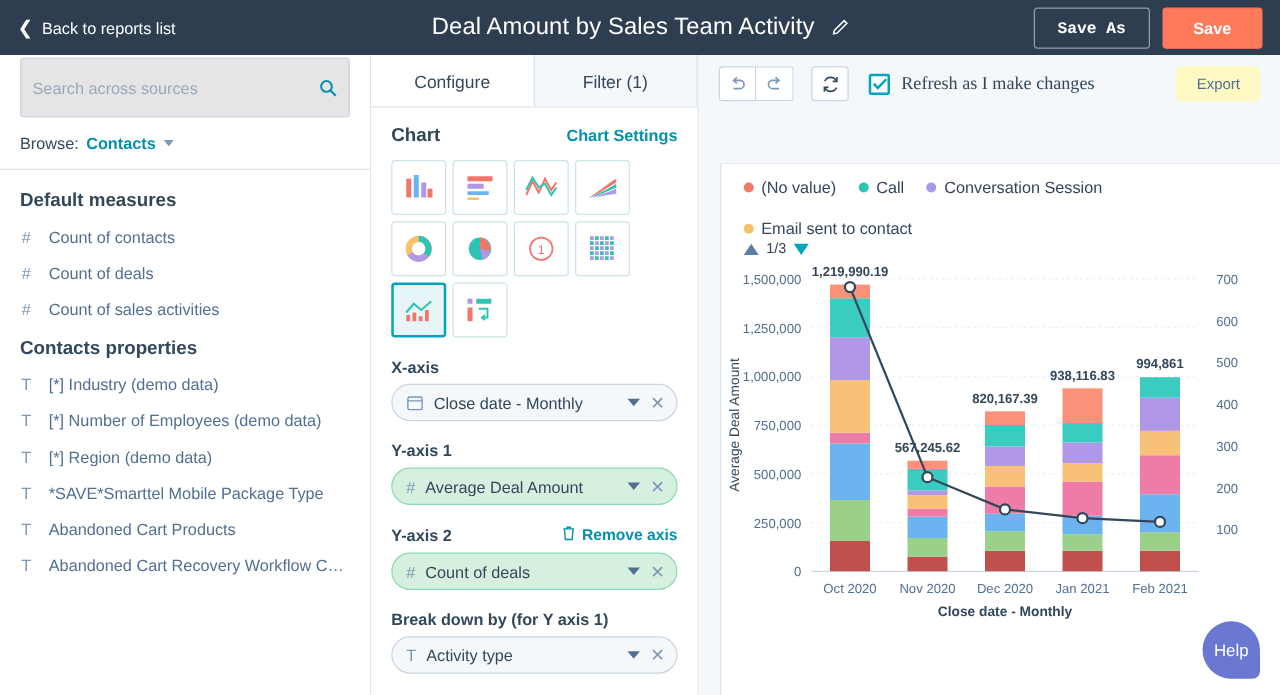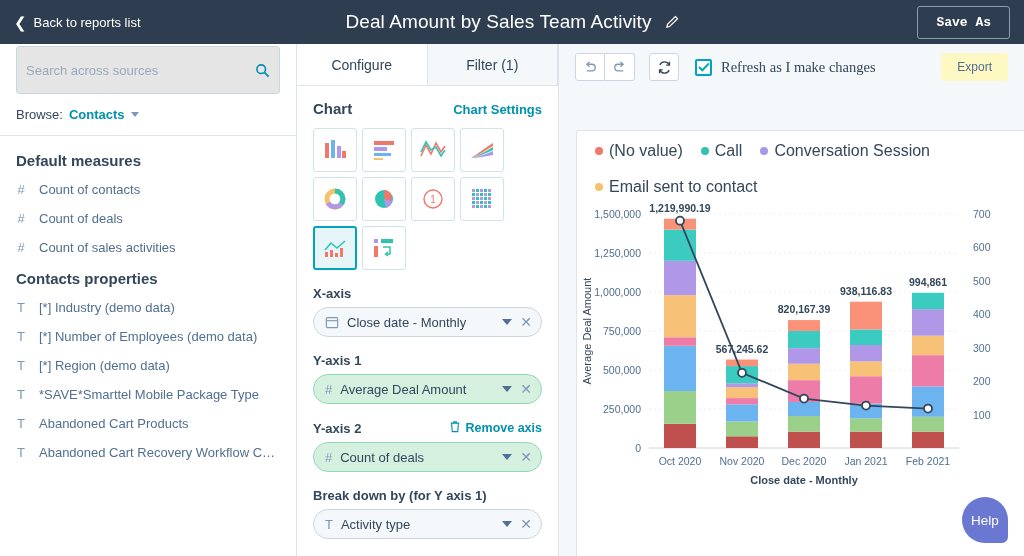--- a/index.html
+++ b/index.html
@@ -178,21 +178,21 @@
   }
   .chart-card {
     position: absolute; left: 17px; right: 0px; top: 86px; bottom: 0;
     background: #fff; border: 1px solid #dfe3eb; border-bottom: none;
     border-right: none; border-radius: 3px 0 0 0; overflow: hidden;
   }
   .legend {
     display: flex; align-items: center; gap: 18px; padding: 11px 0 0 18px;
     flex-wrap: wrap;
   }
-  .lg { display: flex; align-items: center; gap: 6px; font-size: 16px; color: #33475b; cursor: pointer; }
+  .lg { display: flex; align-items: center; gap: 6px; font-size: 13px; color: #33475b; cursor: pointer; }
   .dot { width: 8px; height: 8px; border-radius: 50%; flex: 0 0 8px; }
   .pager {
     display: flex; align-items: center; gap: 6px; padding: 3px 0 0 18px;
     font-size: 11.5px; color: #33475b;
   }
   .tri-up { width:0;height:0;border-left:6px solid transparent;border-right:6px solid transparent;border-bottom:9px solid #5c7fa3;cursor:pointer;}
   .tri-dn { width:0;height:0;border-left:6px solid transparent;border-right:6px solid transparent;border-top:9px solid #00a4bd;cursor:pointer;}
   .plot-wrap { position: relative; width: 100%; height: 310px; }
 
   .help-btn {
@@ -216,20 +216,21 @@
     <div class="title-wrap">
       <span class="report-title">Deal Amount by Sales Team Activity</span>
       <span class="pencil-icon">
         <svg width="15" height="15" viewBox="0 0 16 16">
             <path d="M12.1 1.6l2.3 2.3-8.4 8.4-2.9.6.6-2.9z" fill="none" stroke="#fff" stroke-width="1.3"></path>
           </svg>
       </span>
     </div>
     <div class="topbar-right">
       <button class="btn-saveas">Save As</button>
+      <button class="btn-save">Save</button>
     </div>
   </div>
 
   <div class="body">
 
     <div class="sidebar">
       <div class="search-wrap">
         <div class="search-box">
           <input type="text" placeholder="Search across sources" style="">
           <span class="search-ico">
@@ -493,20 +494,25 @@
             <span>Call</span>
           </div>
           <div class="lg">
             <span class="dot" style="background:#a39bea"></span>
             <span>Conversation Session</span>
           </div>
           <div class="lg">
             <span class="dot" style="background:#f5c26b"></span>
             <span>Email sent to contact</span>
           </div>
+        </div>
+        <div class="pager">
+          <span class="tri-up"></span>
+          <span>1/3</span>
+          <span class="tri-dn"></span>
         </div>
 
         <div class="plot-wrap">
           <svg id="plot" width="464" height="310" viewBox="0 0 464 310">
               <text x="14" y="135" font-size="11" fill="#33475b" text-anchor="middle" transform="rotate(-90 14 135)" font-family="Liberation Sans">Average Deal Amount</text>
               <text x="452" y="135" font-size="11" fill="#33475b" text-anchor="middle" transform="rotate(90 452 135)" font-family="Liberation Sans">Count of deals</text>
               <text x="64" y="256" font-size="10.5" fill="#516f90" text-anchor="end" font-family="Liberation Sans">0</text>
               <line x1="72" y1="213" x2="382" y2="213" stroke="#eaf0f6" stroke-width="1" stroke-dasharray="2 3"></line>
               <text x="64" y="217" font-size="10.5" fill="#516f90" text-anchor="end" font-family="Liberation Sans">250,000</text>
               <line x1="72" y1="174" x2="382" y2="174" stroke="#eaf0f6" stroke-width="1" stroke-dasharray="2 3"></line>

